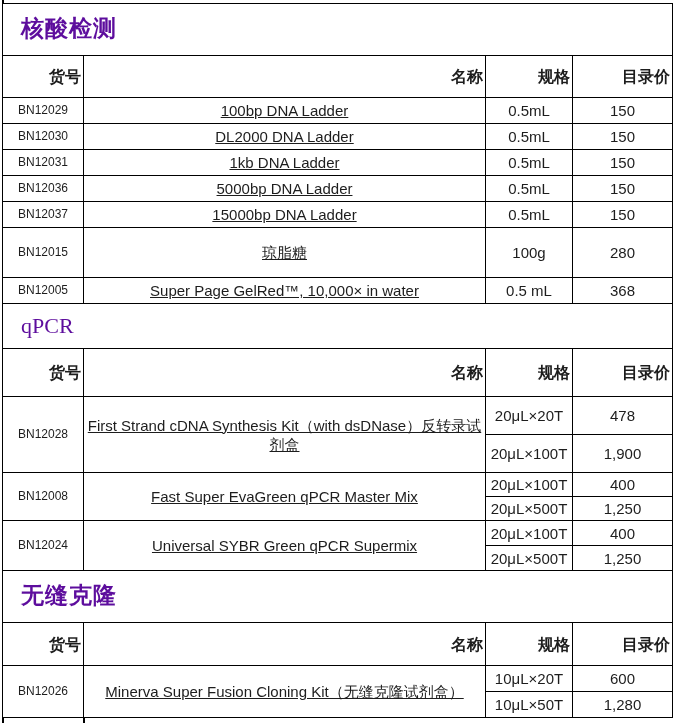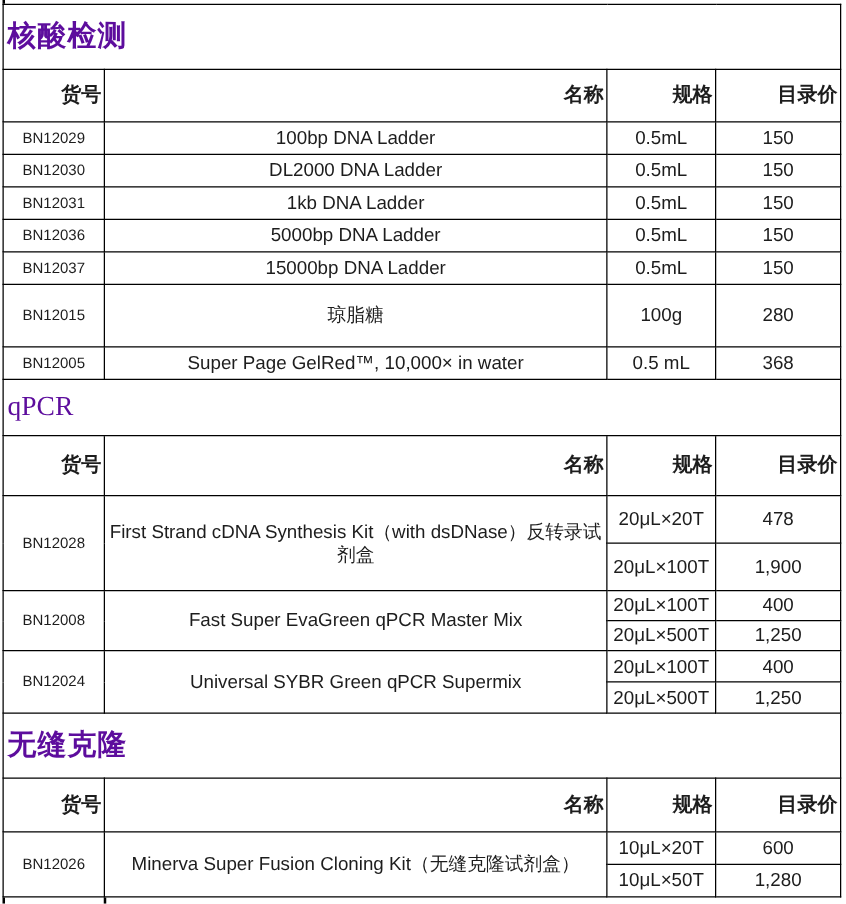--- a/index.html
+++ b/index.html
@@ -13,30 +13,30 @@
   .table-wrap { position: absolute; left: 2px; top: 3px; }
   table { border-collapse: collapse; table-layout: fixed; width: 670px; }
   td, th {
     border: 1.5px solid #000;
     text-align: center; vertical-align: middle;
     font-size: 15px; line-height: 19px;
     padding: 0 2px; overflow: visible;
   }
   th { font-weight: bold; font-size: 16px; text-align: right; }
   .section-cell {
-    text-align: left; vertical-align: middle; padding-left: 3px;
+    text-align: left; vertical-align: middle; padding-left: 18px;
   }
   .section-title { color: var(--accent, #5d0d9d); display: inline-block; }
   .title-cjk { font-weight: bold; font-size: 23px; letter-spacing: 1px; }
   .title-serif {
     font-family: "Liberation Serif", "DejaVu Serif", serif;
     font-weight: normal; font-size: 22px; letter-spacing: 0px;
   }
   .code-cell { font-size: 12px; }
-  .name-cell { padding: 0 1px; }
+  .name-cell { padding: 0 1px; text-decoration: underline; }
   .stub { position: absolute; width: 2px; background: #000; }
 </style>
 </head>
 <body>
 
 <div class="stub" style="left:2px; top:0; height:3px;"></div>
 
 <div class="table-wrap">
   <table>
     <colgroup>

